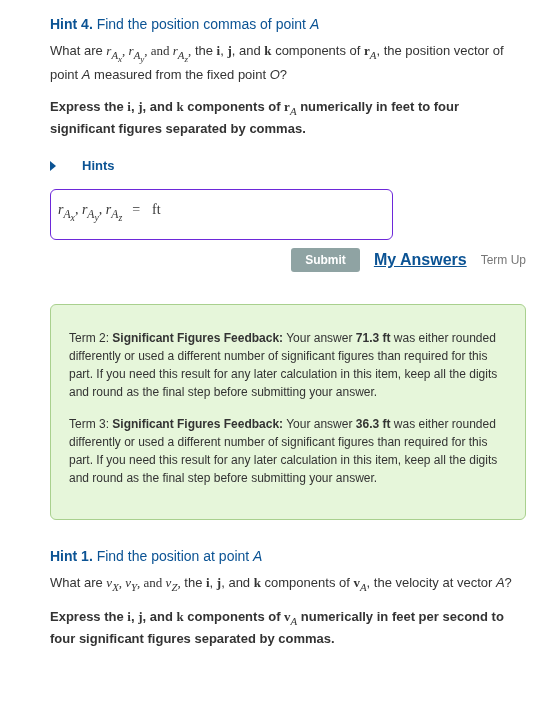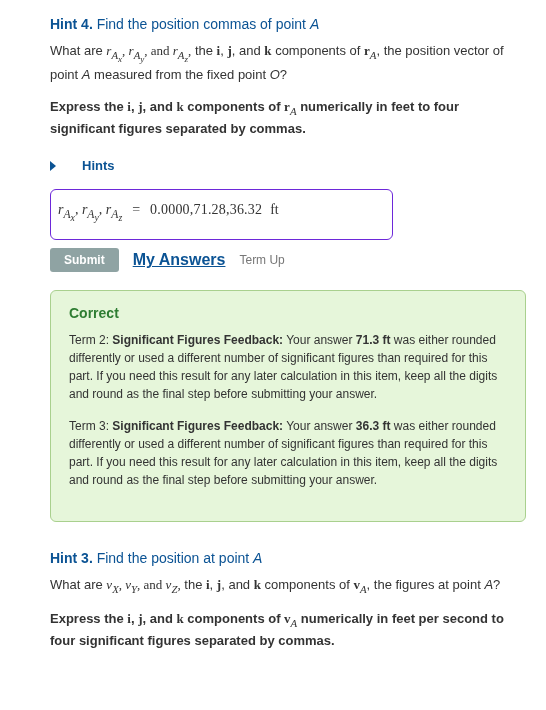--- a/index.html
+++ b/index.html
@@ -65,21 +65,22 @@
     flex-wrap: wrap;
   }
   .answer-line .vars { font-style: italic; }
   .answer-line .eq { margin: 0 4px; }
   .answer-line .val { letter-spacing: 0.2px; }
   .answer-line .unit { margin-left: 2px; }
   .btn-row {
     display: flex;
     align-items: center;
     gap: 14px;
-    margin: 6px 0 18px 0;
+    margin: 6px 0 32px 0;
+    justify-content: flex-end;
   }
   .submit-btn {
     background: #8fa3a3;
     color: #fff;
     border: none;
     border-radius: 3px;
     font-weight: bold;
     font-size: 12px;
     padding: 5px 14px;
     cursor: pointer;
@@ -137,53 +138,51 @@
 
 <div class="hints-toggle">
   <span class="tri"></span>
   <span>Hints</span>
 </div>
 
 <div class="answer-box">
   <div class="answer-line">
     <span class="vars"><i>r<sub>A<sub>x</sub></sub></i>, <i>r<sub>A<sub>y</sub></sub></i>, <i>r<sub>A<sub>z</sub></sub></i></span>
     <span class="eq">=</span>
-    <span class="val">0.0000,71.28,36.32</span>
     <span class="unit">ft</span>
   </div>
 </div>
 
 <div class="btn-row">
   <button class="submit-btn">Submit</button>
   <span class="link">My Answers</span>
   <span class="giveup">Term Up</span>
 </div>
 
 
 <div class="feedback-box">
-  <div class="correct">Correct</div>
   <p>
     <span>Term 2:</span>
     <b>Significant Figures Feedback:</b><span> Your answer </span><b>71.3 ft</b><span> was either rounded differently or used a different number of significant figures than required for this part. If you need this result for any later calculation in this item, keep all the digits and round as the final step before submitting your answer.</span>
   </p>
   <p>
     <span>Term 3:</span>
     <b>Significant Figures Feedback:</b><span> Your answer </span><b>36.3 ft</b><span> was either rounded differently or used a different number of significant figures than required for this part. If you need this result for any later calculation in this item, keep all the digits and round as the final step before submitting your answer.</span>
   </p>
 </div>
 
 
 <div class="hint-title">
-  <span>Hint 3.</span><span class="subtitle"><span> Find the position at point </span><i>A</i></span>
+  <span>Hint 1.</span><span class="subtitle"><span> Find the position at point </span><i>A</i></span>
 </div>
 
 <div class="body-text">
   <span>What are </span>
   <span style="font-family:'Times New Roman',serif;"><i>v<sub>X</sub></i>, <i>v<sub>Y</sub></i>, and <i>v<sub>Z</sub></i>,</span>
-  <span> the </span><b style="font-family:'Times New Roman',serif;">i</b>, <b style="font-family:'Times New Roman',serif;">j</b>, and <b style="font-family:'Times New Roman',serif;">k</b><span> components of </span><b style="font-family:'Times New Roman',serif;text-align:right;">v<sub style="font-style:italic;font-weight:normal;">A</sub></b><span>, the figures at point </span><i>A</i><span>?</span>
+  <span> the </span><b style="font-family:'Times New Roman',serif;">i</b>, <b style="font-family:'Times New Roman',serif;">j</b>, and <b style="font-family:'Times New Roman',serif;">k</b><span> components of </span><b style="font-family:'Times New Roman',serif;text-align:right;">v<sub style="font-style:italic;font-weight:normal;">A</sub></b><span>, the velocity at vector </span><i>A</i><span>?</span>
 </div>
 
 <div class="instructions">
   Express the <span style="font-family:'Times New Roman',serif;">i</span>, <span style="font-family:'Times New Roman',serif;">j</span>, and <span style="font-family:'Times New Roman',serif;">k</span> components of <span style="font-family:'Times New Roman',serif;">v<sub style="font-style:italic;font-weight:normal;">A</sub></span> numerically in feet per second to four significant figures separated by commas.
 </div>
 
 
 
 
 

